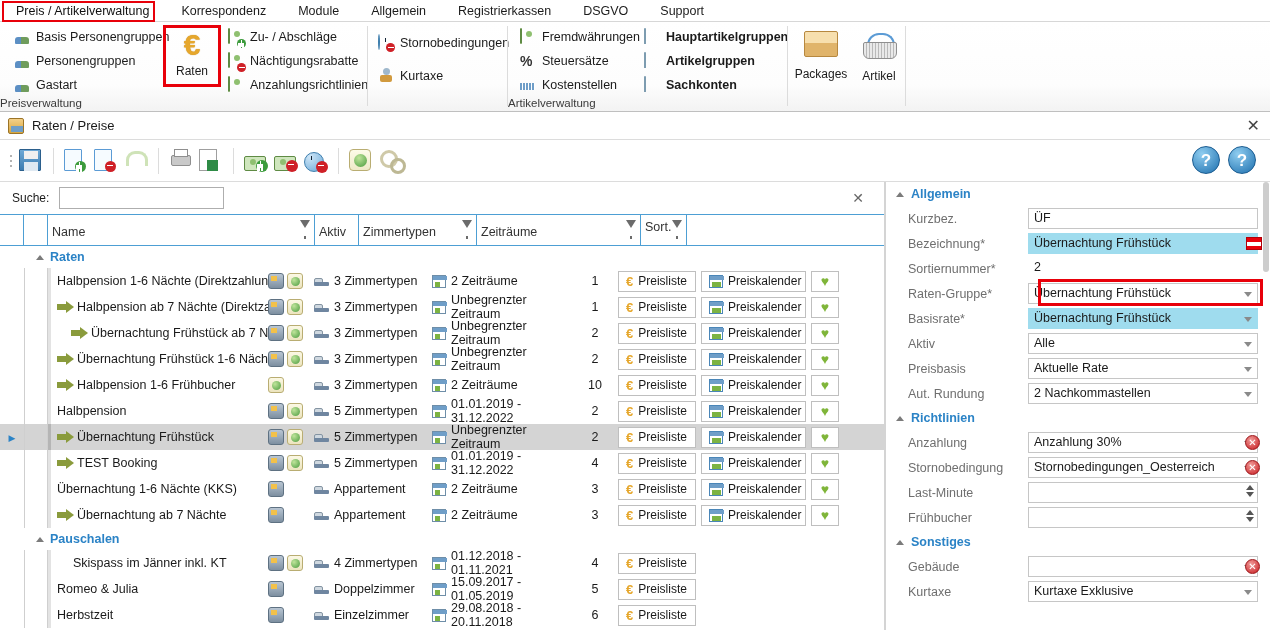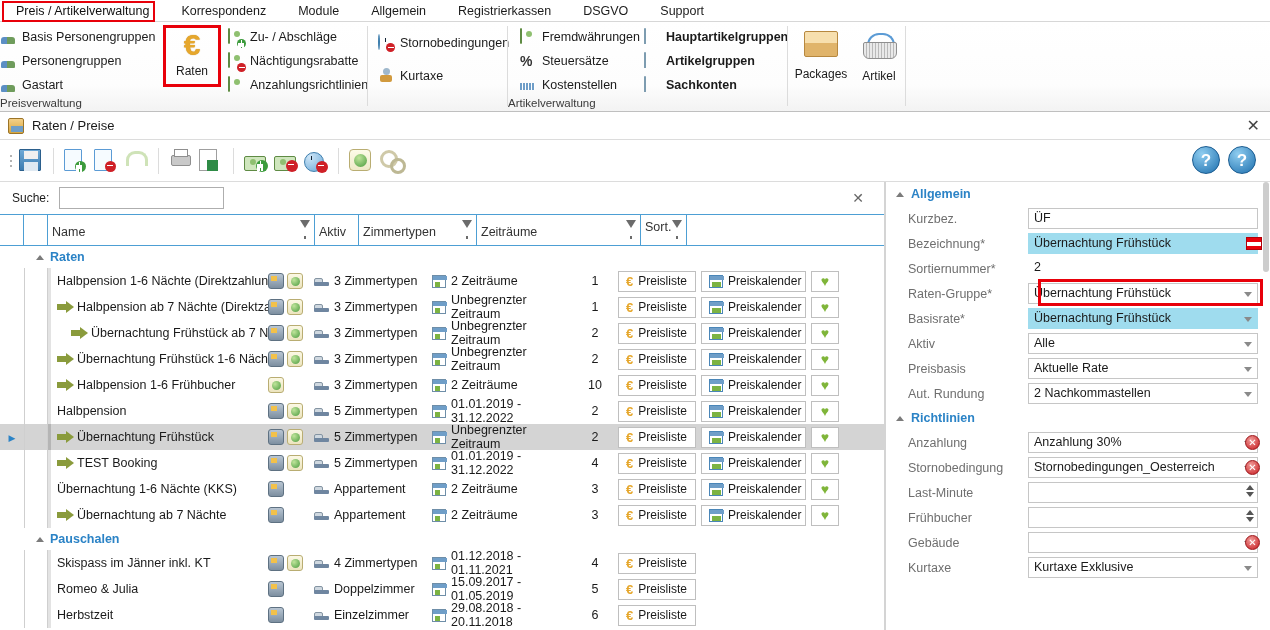--- a/index.html
+++ b/index.html
@@ -216,21 +216,21 @@
         <div class="rtab">Allgemein</div>
         <div class="rtab">Registrierkassen</div>
         <div class="rtab">DSGVO</div>
         <div class="rtab">Support</div>
       </div>
     <div class="tab-highlight"></div>
 
     <div class="ribbon-body">
 
       <div class="rgroup" style="left:0;width:508px;">
-        <div style="position:absolute;left:0;top:4px;display:flex;flex-direction:column;gap:3px;">
+        <div style="position:absolute;left:14px;top:4px;display:flex;flex-direction:column;gap:3px;">
           <div class="ritem">
             <span class="ic"><span class="ic-people"></span></span>
             <span>Basis Personengruppen</span>
           </div>
           <div class="ritem">
             <span class="ic"><span class="ic-people"></span></span>
             <span>Personengruppen</span>
           </div>
           <div class="ritem">
             <span class="ic"><span class="ic-people"></span></span>
@@ -781,21 +781,21 @@
             </div>
           </div>
         </div>
         <div class="grp-row">
           <span class="grp-tri"></span>
           <span class="grp-txt">Pauschalen</span>
         </div>
         <div class="drow">
           <div class="c-ind"></div>
           <div class="c-marker"></div>
-          <div class="c-name" style="padding-left:6px;text-align:right;">
+          <div class="c-name" style="padding-left:22px;text-align:right;">
             <span>Skispass im Jänner inkl. KT</span>
           </div>
           <div class="c-icons">
             <span class="mini-ic mini-card"></span>
             <span class="mini-ic mini-web"></span>
           </div>
           <div class="c-ztyp">
             <span class="bed-ic"></span>
             <span>4 Zimmertypen</span>
           </div>
@@ -952,20 +952,24 @@
       <div class="frow">
         <div class="flab">Frühbucher</div>
         <div class="fctl">
           <div class="fin"></div>
           <span class="spin">
             <i class="up"></i>
             <i class="dn"></i>
           </span>
         </div>
       </div>
+      <div class="sec-head">
+        <span class="sec-tri"></span>
+        <span class="sec-txt">Sonstiges</span>
+      </div>
       <div class="frow">
         <div class="flab">Gebäude</div>
         <div class="fctl">
           <div class="fsel"><span></span><span class="carot"></span></div>
           <span class="clr-btn">✕</span>
         </div>
       </div>
       <div class="frow">
         <div class="flab">Kurtaxe</div>
         <div class="fctl">

